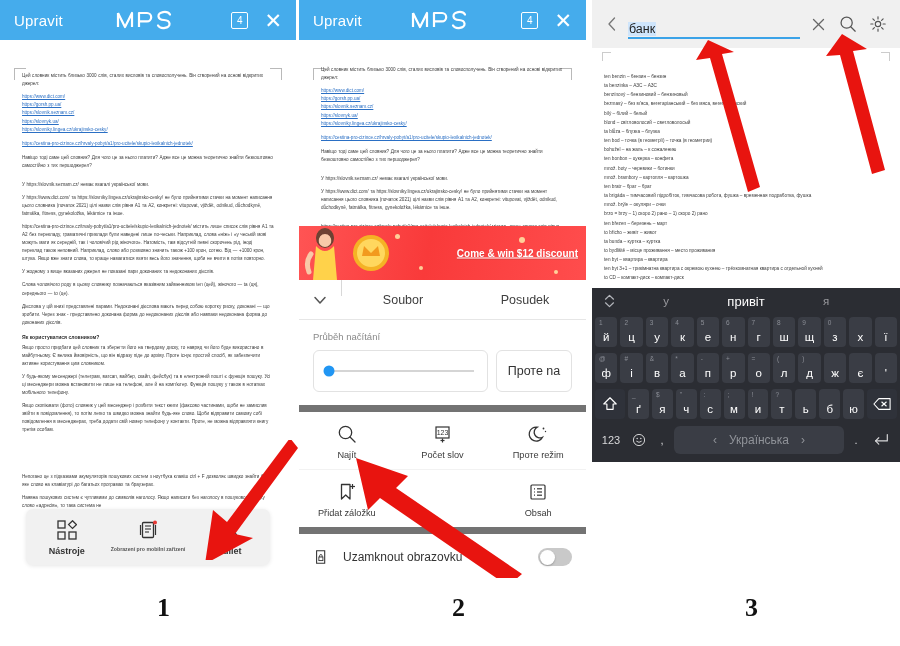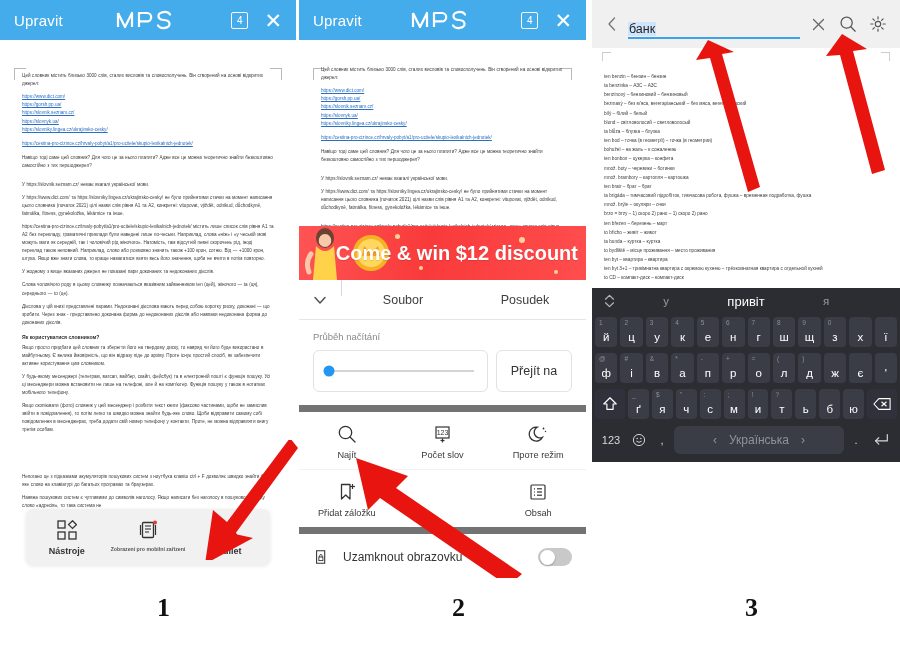--- a/index.html
+++ b/index.html
@@ -56,22 +56,22 @@
   .sheet-item .lbl.sm { font-size: 5.2px; color:#555; filter: blur(.2px); }
   .sheet-ico { height: 20px; display:flex; align-items:center; justify-content:center;}
 
   
   .promo {
     height: 54px; position: relative; overflow: hidden;
     background: linear-gradient(100deg,#ff5454 0%, #f93a3a 45%, #ff4d4d 100%);
     display:flex; align-items:center;
   }
   .promo-text { position:absolute; right: 8px; top: 50%; transform: translateY(-50%);
-                color:#fff; font-size: 20px; font-weight: 700; white-space: nowrap;
-                text-shadow: 0 1px 1px rgba(0,0,0,.12); }
+                color:#fff; font-size: 10px; font-weight: 700; white-space: nowrap;
+                text-shadow: 0 1px 1px rgba(0,0,0,.12); text-decoration: underline; }
   .promo-girl { position:absolute; left: 4px; bottom: 0; }
   .promo-coin { position:absolute; left: 52px; top: 7px; }
   .spark { position:absolute; background:#ffe9a8; border-radius:50%; opacity:.85;}
 
   .ribbon-tabs {
     height: 40px; background: #fff; display: flex; 
     border-bottom: 1px solid #e6e6e6; position: relative;
   }
   .chev-cell { width: 42px; display:flex; align-items:center; justify-content:center; }
   .divider-v { width: 1px; height: 16px; background: #d8d8d8; }
@@ -307,21 +307,21 @@
 
     <div class="section">
       <div class="progress-wrap">
         <div class="progress-label">Průběh načítání</div>
         <div class="progress-row">
           <div class="slider-box">
             <div class="slider-track">
               <div class="slider-knob"></div>
             </div>
           </div>
-          <div class="goto-box">Přejít na</div>
+          <div class="goto-box">Проте na</div>
         </div>
       </div>
     </div>
 
     <div class="section">
       <div class="grid3">
         <div class="grid3-item">
           <div class="grid3-ico">
             <svg width="20" height="20" viewBox="0 0 20 20">
               <circle cx="8.5" cy="8.5" r="6.2" fill="none" stroke="#333" stroke-width="1.3"></circle>

